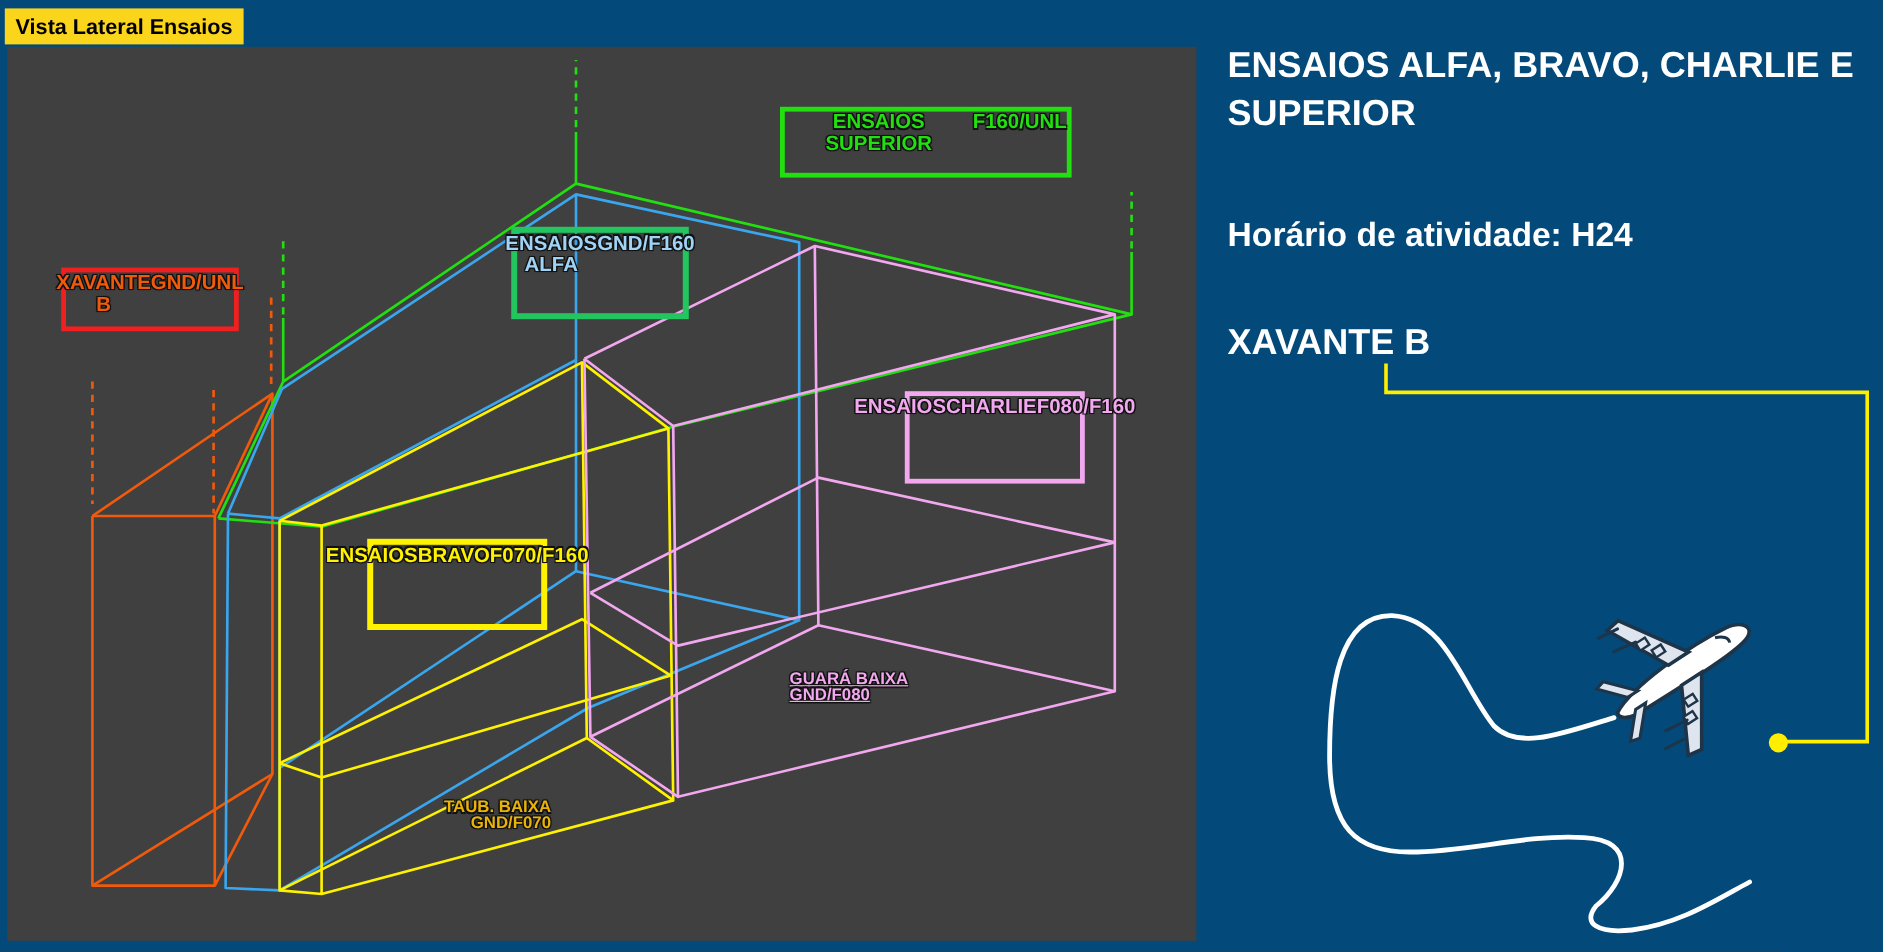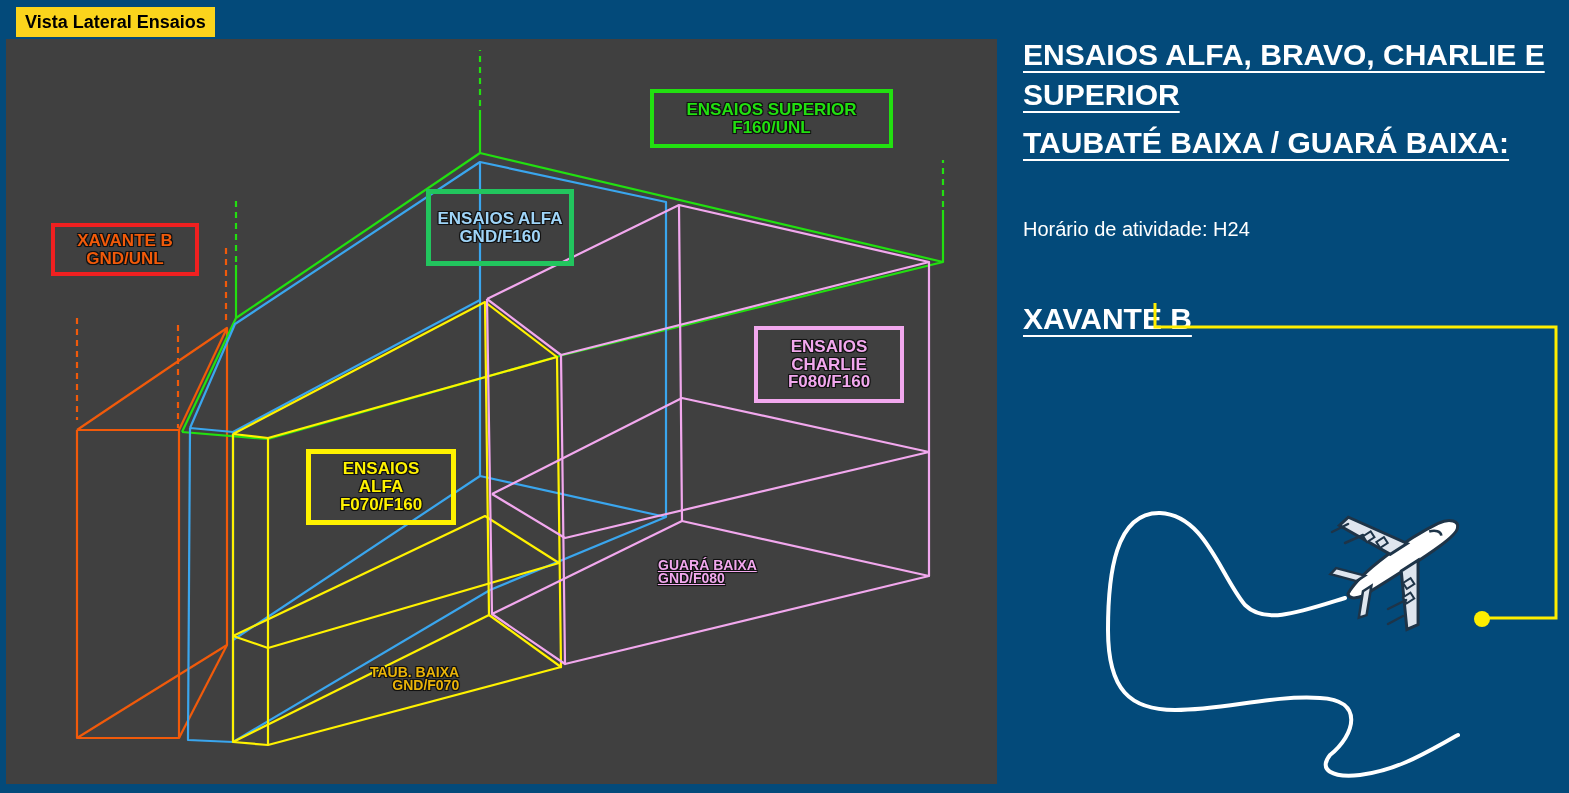--- a/index.html
+++ b/index.html
@@ -3,56 +3,56 @@
 <meta charset="utf-8">
 <style>
   html, body { margin: 0; padding: 0; }
   body {
     width: 1569px; height: 793px; overflow: hidden;
     background: #034a7a;
     font-family: "Liberation Sans", "DejaVu Sans", sans-serif;
     position: relative;
   }
   .title-tag {
-    position: absolute; left: 16px; top: 7px; height: 30px;
+    position: absolute; left: 4px; top: 7px; height: 30px;
     background: #fbd41c; color: #000;
     font-weight: bold; font-size: 18px; line-height: 30px;
     padding: 0 9px; box-sizing: border-box;
   }
   .diagram-panel {
     position: absolute; left: 6px; top: 39px; width: 991px; height: 745px;
     background: #404040;
   }
   .diagram-panel svg { position: absolute; left: 0; top: 0; }
   .zone-label {
     position: absolute; box-sizing: border-box;
-    display: flex; flex-direction: column; align-items: center; justify-content: center;
+    display: flex; align-items: flex-start; justify-content: center;
     font-weight: bold; text-align: center; line-height: 1.05;
     paint-order: stroke fill;
   }
   .zone-label span { display: block; }
   .tiny-label {
     position: absolute; font-weight: bold; font-size: 14px; line-height: 13px;
   }
   .outlined-text {
     text-shadow: -1px -1px 0 #111, 1px -1px 0 #111, -1px 1px 0 #111, 1px 1px 0 #111, 0 0 2px #000;
   }
   .info-panel {
     position: absolute; left: 1023px; top: 35px; width: 546px; color: #fff;
   }
   .info-heading {
     font-weight: bold; font-size: 30px; line-height: 40px;
   }
   .info-heading span {
-    display: inline; text-decoration: underline; text-underline-offset: 6px;
+    display: inline; text-underline-offset: 6px;
     text-decoration-thickness: 2px;
     margin-top: 44px;
   }
   .info-heading .line { display: block; margin-bottom: 8px; }
-  .info-text { font-weight: normal; font-size: 20px; line-height: 48px; }
+  .info-text { font-weight: bold; font-size: 28px; line-height: 48px; margin-top: 15px; }
   .connector { position: absolute; left: 0; top: 0; pointer-events: none; }
 </style>
 </head>
 <body>
 
 <div class="title-tag">Vista Lateral Ensaios</div>
 
 <div class="diagram-panel">
   <svg width="991" height="745" viewBox="6 39 991 745">
     <g fill="none" stroke-width="2.2" stroke-linejoin="round">
@@ -124,40 +124,39 @@
   </div>
 
   <div class="zone-label outlined-text" style="left:748px;top:287px;width:150px;height:77px;border:4px solid #f2a8ee;color:#f2a8ee;font-size:17px;">
     <span>ENSAIOS</span>
     <span>CHARLIE</span>
     <span>F080/F160</span>
   </div>
 
   <div class="zone-label outlined-text" style="left:300px;top:410px;width:150px;height:76px;border:5px solid #fff200;color:#fff200;font-size:17px;">
     <span>ENSAIOS</span>
-    <span>ALFA</span>
+    <span>BRAVO</span>
     <span>F070/F160</span>
   </div>
 
   <div class="tiny-label outlined-text" style="left:364px;top:627px;color:#eab308;text-align:right;">
     <span style="display:block">TAUB. BAIXA</span>
     <span style="display:block">GND/F070</span>
   </div>
 
   <div class="tiny-label outlined-text" style="left:652px;top:520px;color:#f2a8ee;text-decoration:underline;">
     <span style="display:block">GUARÁ BAIXA</span>
     <span style="display:block">GND/F080</span>
   </div>
 </div>
 
 <div class="info-panel">
   <div class="info-heading">
     <div class="line" style="margin-bottom:0"><span>ENSAIOS ALFA, BRAVO, CHARLIE E</span></div>
     <div class="line"><span>SUPERIOR</span></div>
-    <div class="line"><span>TAUBATÉ BAIXA / GUARÁ BAIXA:</span></div>
   </div>
   <div style="height:34px"></div>
   <div class="info-text">Horário de atividade: H24</div>
   <div style="height:46px"></div>
   <div class="info-heading">
     <div class="line" style="margin-bottom:2px"><span>XAVANTE B</span></div>
   </div>
 </div>
 
 <svg class="connector" width="1569" height="793">

